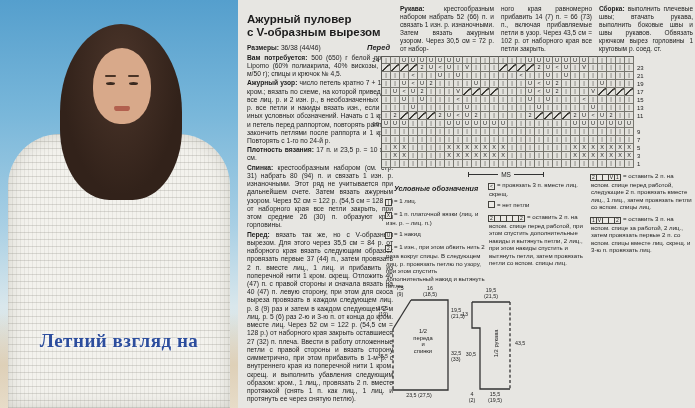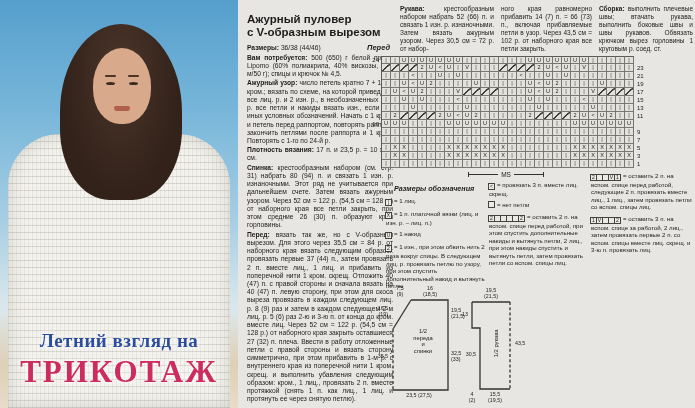--- a/index.html
+++ b/index.html
@@ -92,21 +92,20 @@
     <div class="neck"></div>
     <div class="hair"></div>
     <div class="face"></div>
     <div class="brow l"></div>
     <div class="brow r"></div>
     <div class="eye l"></div>
     <div class="eye r"></div>
     <div class="lips"></div>
     <div class="caption">
       <div class="cap1">Летний взгляд на</div>
-      <div class="cap2">ТРИКОТАЖ</div>
     </div>
   </div>
 
   <div class="col1">
     <div class="title">Ажурный пуловер
 с V-образным вырезом</div>
     <div>
         <p class="para"><b class="lead">Размеры:</b> 36/38 (44/46)</p>
         <p class="para"><b class="lead">Вам потребуется:</b> 500 (650) г белой пряжи Lipomo (60% полиакрила, 40% вискозы, 100 м/50 г); спицы и крючок № 4,5.</p>
         <p class="para"><b class="lead">Ажурный узор:</b> число петель кратно 7 + 1 + 2 кром.; вязать по схеме, на которой приведены все лиц. р. и 2 изн. р., в необозначенных изн. р. все петли и накиды вязать изн., если нет иных условных обозначений. Начать с 1 кром. и петель перед раппортом, повторять раппорт, закончить петлями после раппорта и 1 кром. Повторять с 1-го по 24-й р.</p>
@@ -600,21 +599,21 @@
       </div>
     </div>
   <div class="ms">
     <div class="mstick"></div>
     <div class="msline"></div>
     <span class="mslabel">MS</span>
     <div class="msline"></div>
     <div class="mstick"></div>
   </div>
 
-  <div class="legend-head">Размеры обозначения</div>
+  <div class="legend-head">Условные обозначения</div>
   <div class="legcol" id="legL">
       <div class="lentry"><span class="syms">
           <span class="symcell">|</span>
         </span><span class="ltext">= 1 лиц.</span></div>
       <div class="lentry"><span class="syms">
           <span class="symcell">X</span>
         </span><span class="ltext">= 1 п. платочной вязки (лиц. и изн. р. – лиц. п.)</span></div>
       <div class="lentry"><span class="syms">
           <span class="symcell">U</span>
         </span><span class="ltext">= 1 накид</span></div>

